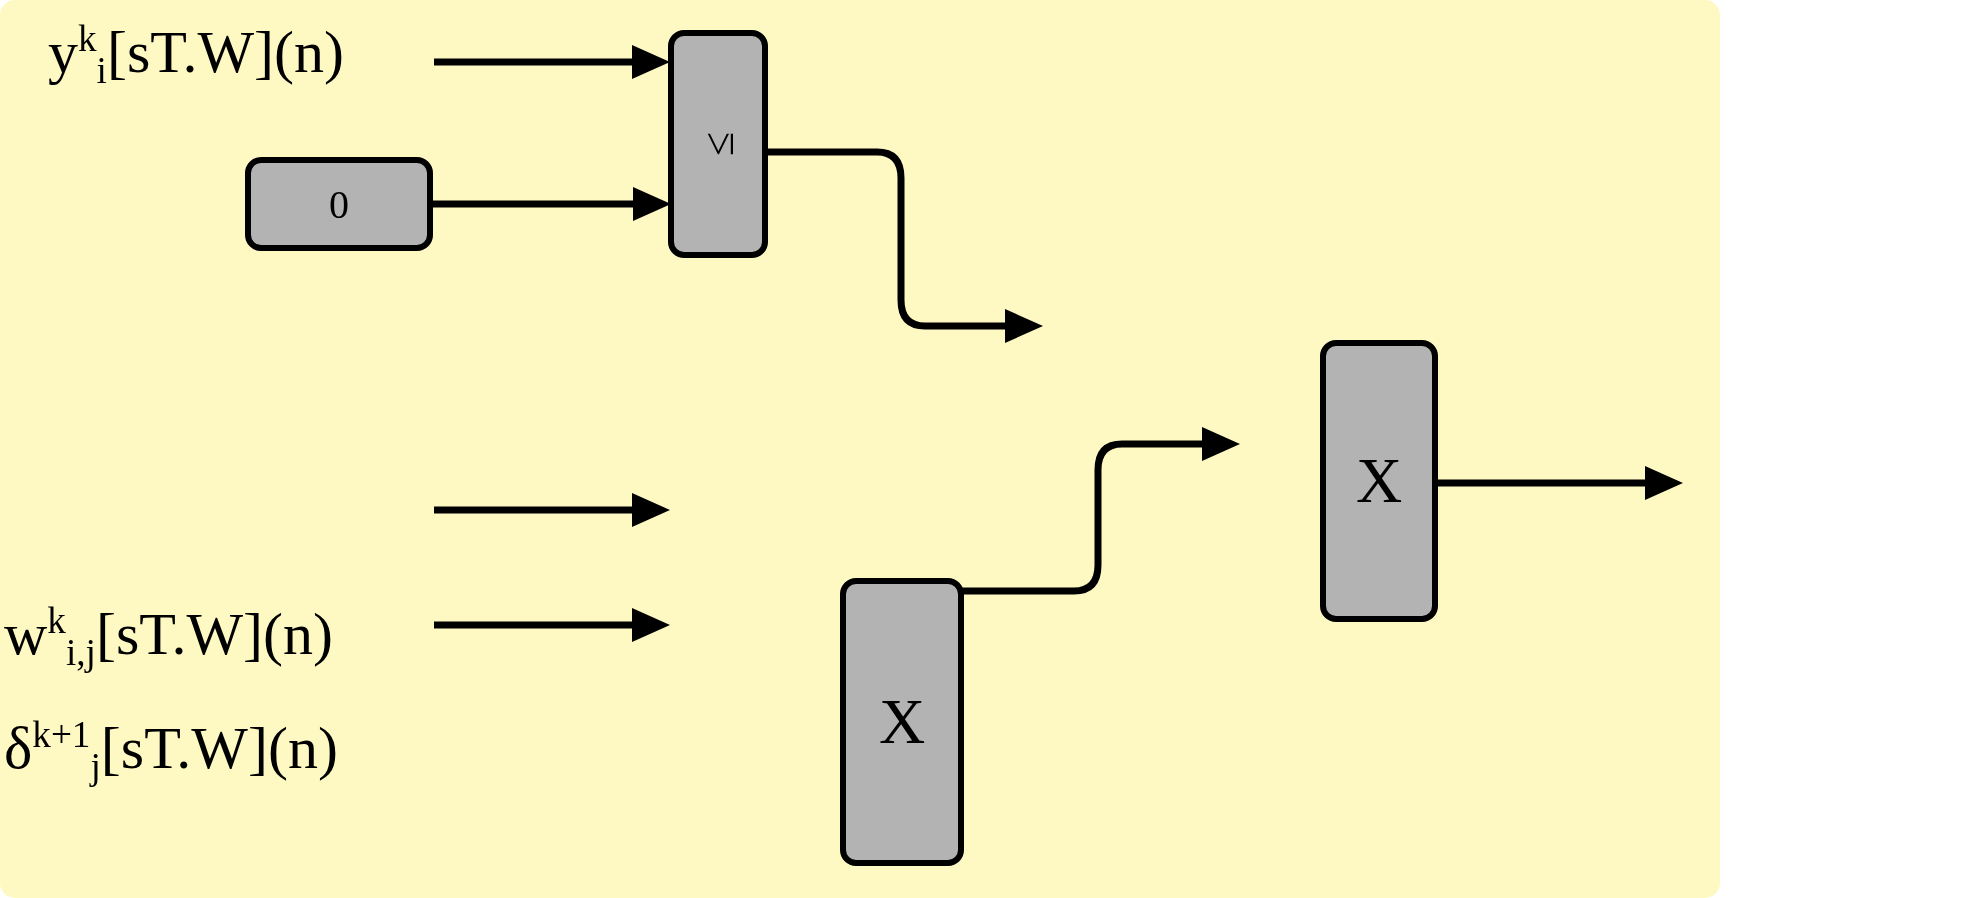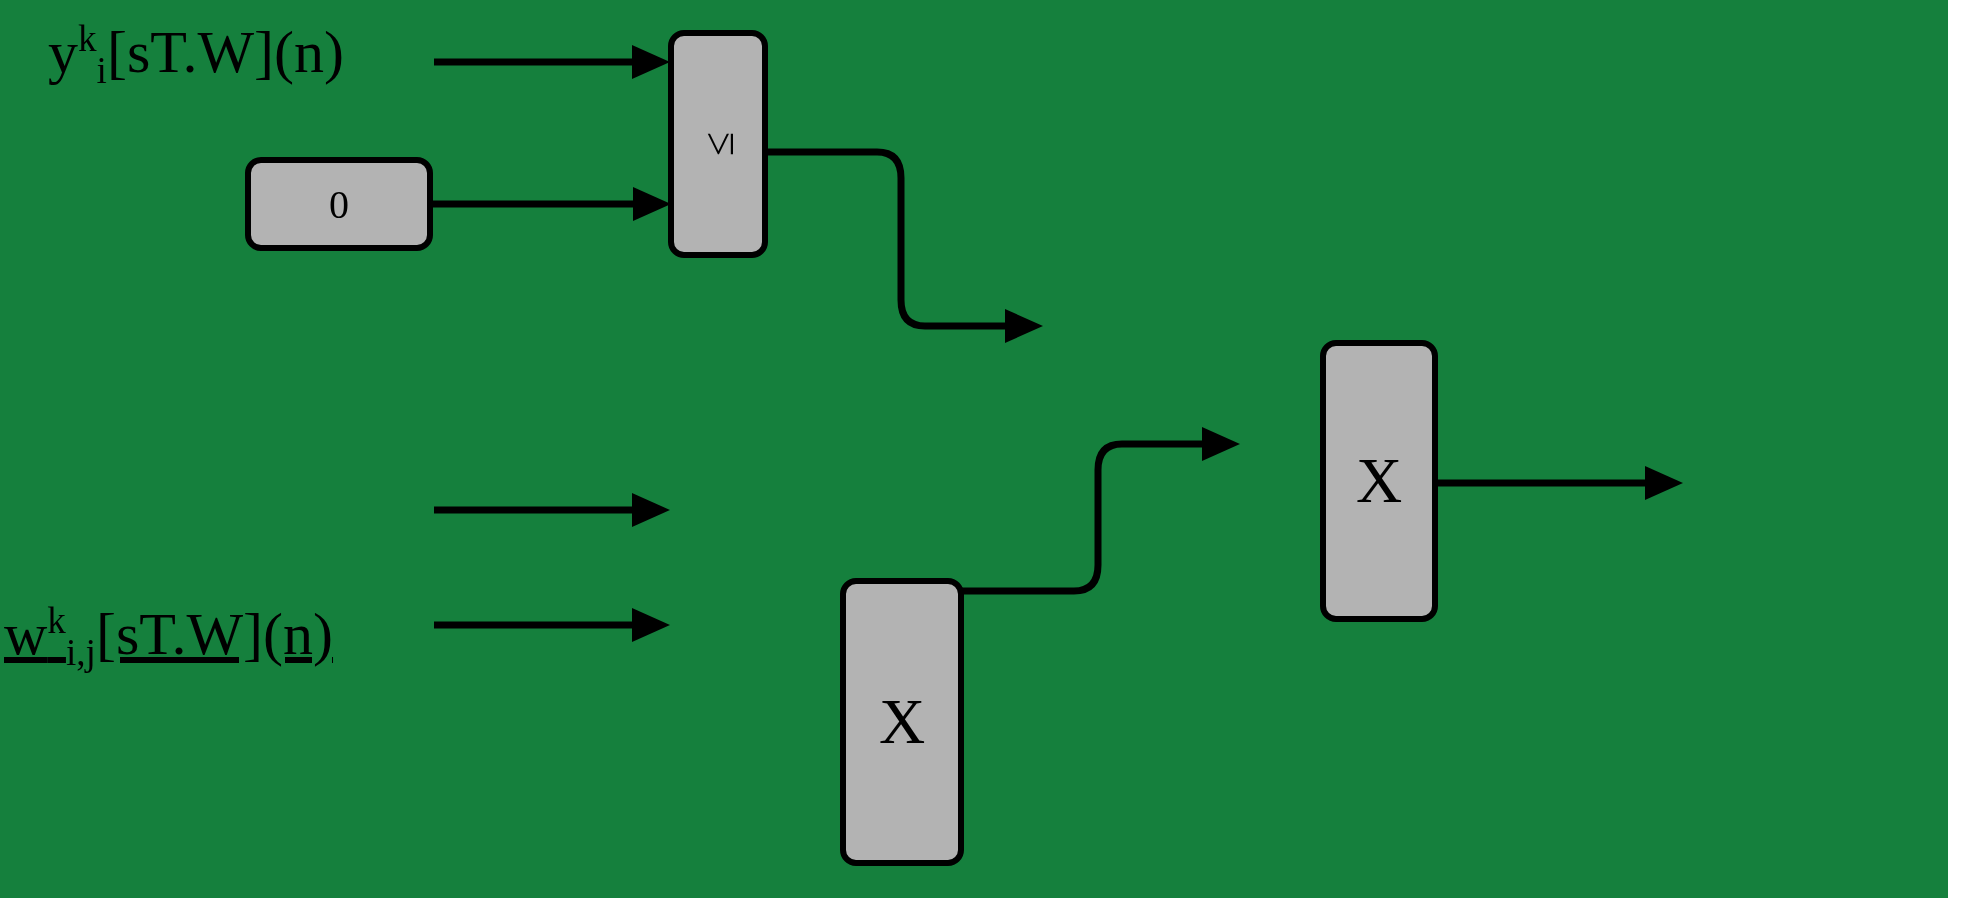--- a/index.html
+++ b/index.html
@@ -2,25 +2,26 @@
 <html><head>
 <meta charset="utf-8">
 <style>
   html, body {
     margin: 0;
     padding: 0;
     background: #ffffff;
   }
   #canvas {
     position: relative;
-    width: 1948px;
+    width: 1720px;
     height: 898px;
-    background: #15803d;
+    background: #fef9c3;
     overflow: hidden;
     font-family: "Liberation Serif", "DejaVu Serif", serif;
+    border-radius: 15px;
   }
   .label {
     position: absolute;
     color: #000000;
     white-space: nowrap;
     line-height: 1;
     font-family: "Liberation Serif", "DejaVu Serif", serif;
   }
   .label sup {
     font-size: 0.62em;
@@ -88,31 +89,34 @@
     <span>≤</span>
   </div>
 
   <div class="wire" style="left:765px; top:130px; width:290px; height:220px;">
     <svg width="290" height="220" viewBox="0 0 290 220">
       <path d="M 0 22 L 112 22 Q 136 22 136 48 L 136 170 Q 136 196 160 196 L 240 196" fill="none" stroke="#000000" stroke-width="7" stroke-linecap="butt"></path>
       <polygon points="240,179 278,196 240,213" fill="#000000"></polygon>
     </svg>
   </div>
 
-  <div class="label" style="left:4px; top:604px; font-size:60px;text-decoration:underline;">
+  <div class="label" style="left:4px; top:604px; font-size:60px;">
     <span>w</span><sup>k</sup><sub>i,j</sub><span>[sT.W](n)</span>
   </div>
 
   <div class="wire" style="left:434px; top:490px; width:240px; height:40px;">
     <svg width="240" height="40" viewBox="0 0 240 40">
       <line x1="0" y1="20" x2="198" y2="20" stroke="#000000" stroke-width="7"></line>
       <polygon points="198,3 236,20 198,37" fill="#000000"></polygon>
     </svg>
   </div>
 
+  <div class="label" style="left:4px; top:718px; font-size:60px;">
+    <span>δ</span><sup>k+1</sup><sub>j</sub><span>[sT.W](n)</span>
+  </div>
 
   <div class="wire" style="left:434px; top:605px; width:240px; height:40px;">
     <svg width="240" height="40" viewBox="0 0 240 40">
       <line x1="0" y1="20" x2="198" y2="20" stroke="#000000" stroke-width="7"></line>
       <polygon points="198,3 236,20 198,37" fill="#000000"></polygon>
     </svg>
   </div>
 
   <div class="blk" style="left:840px; top:578px; width:124px; height:288px; font-size:64px;">
     <span>X</span>

